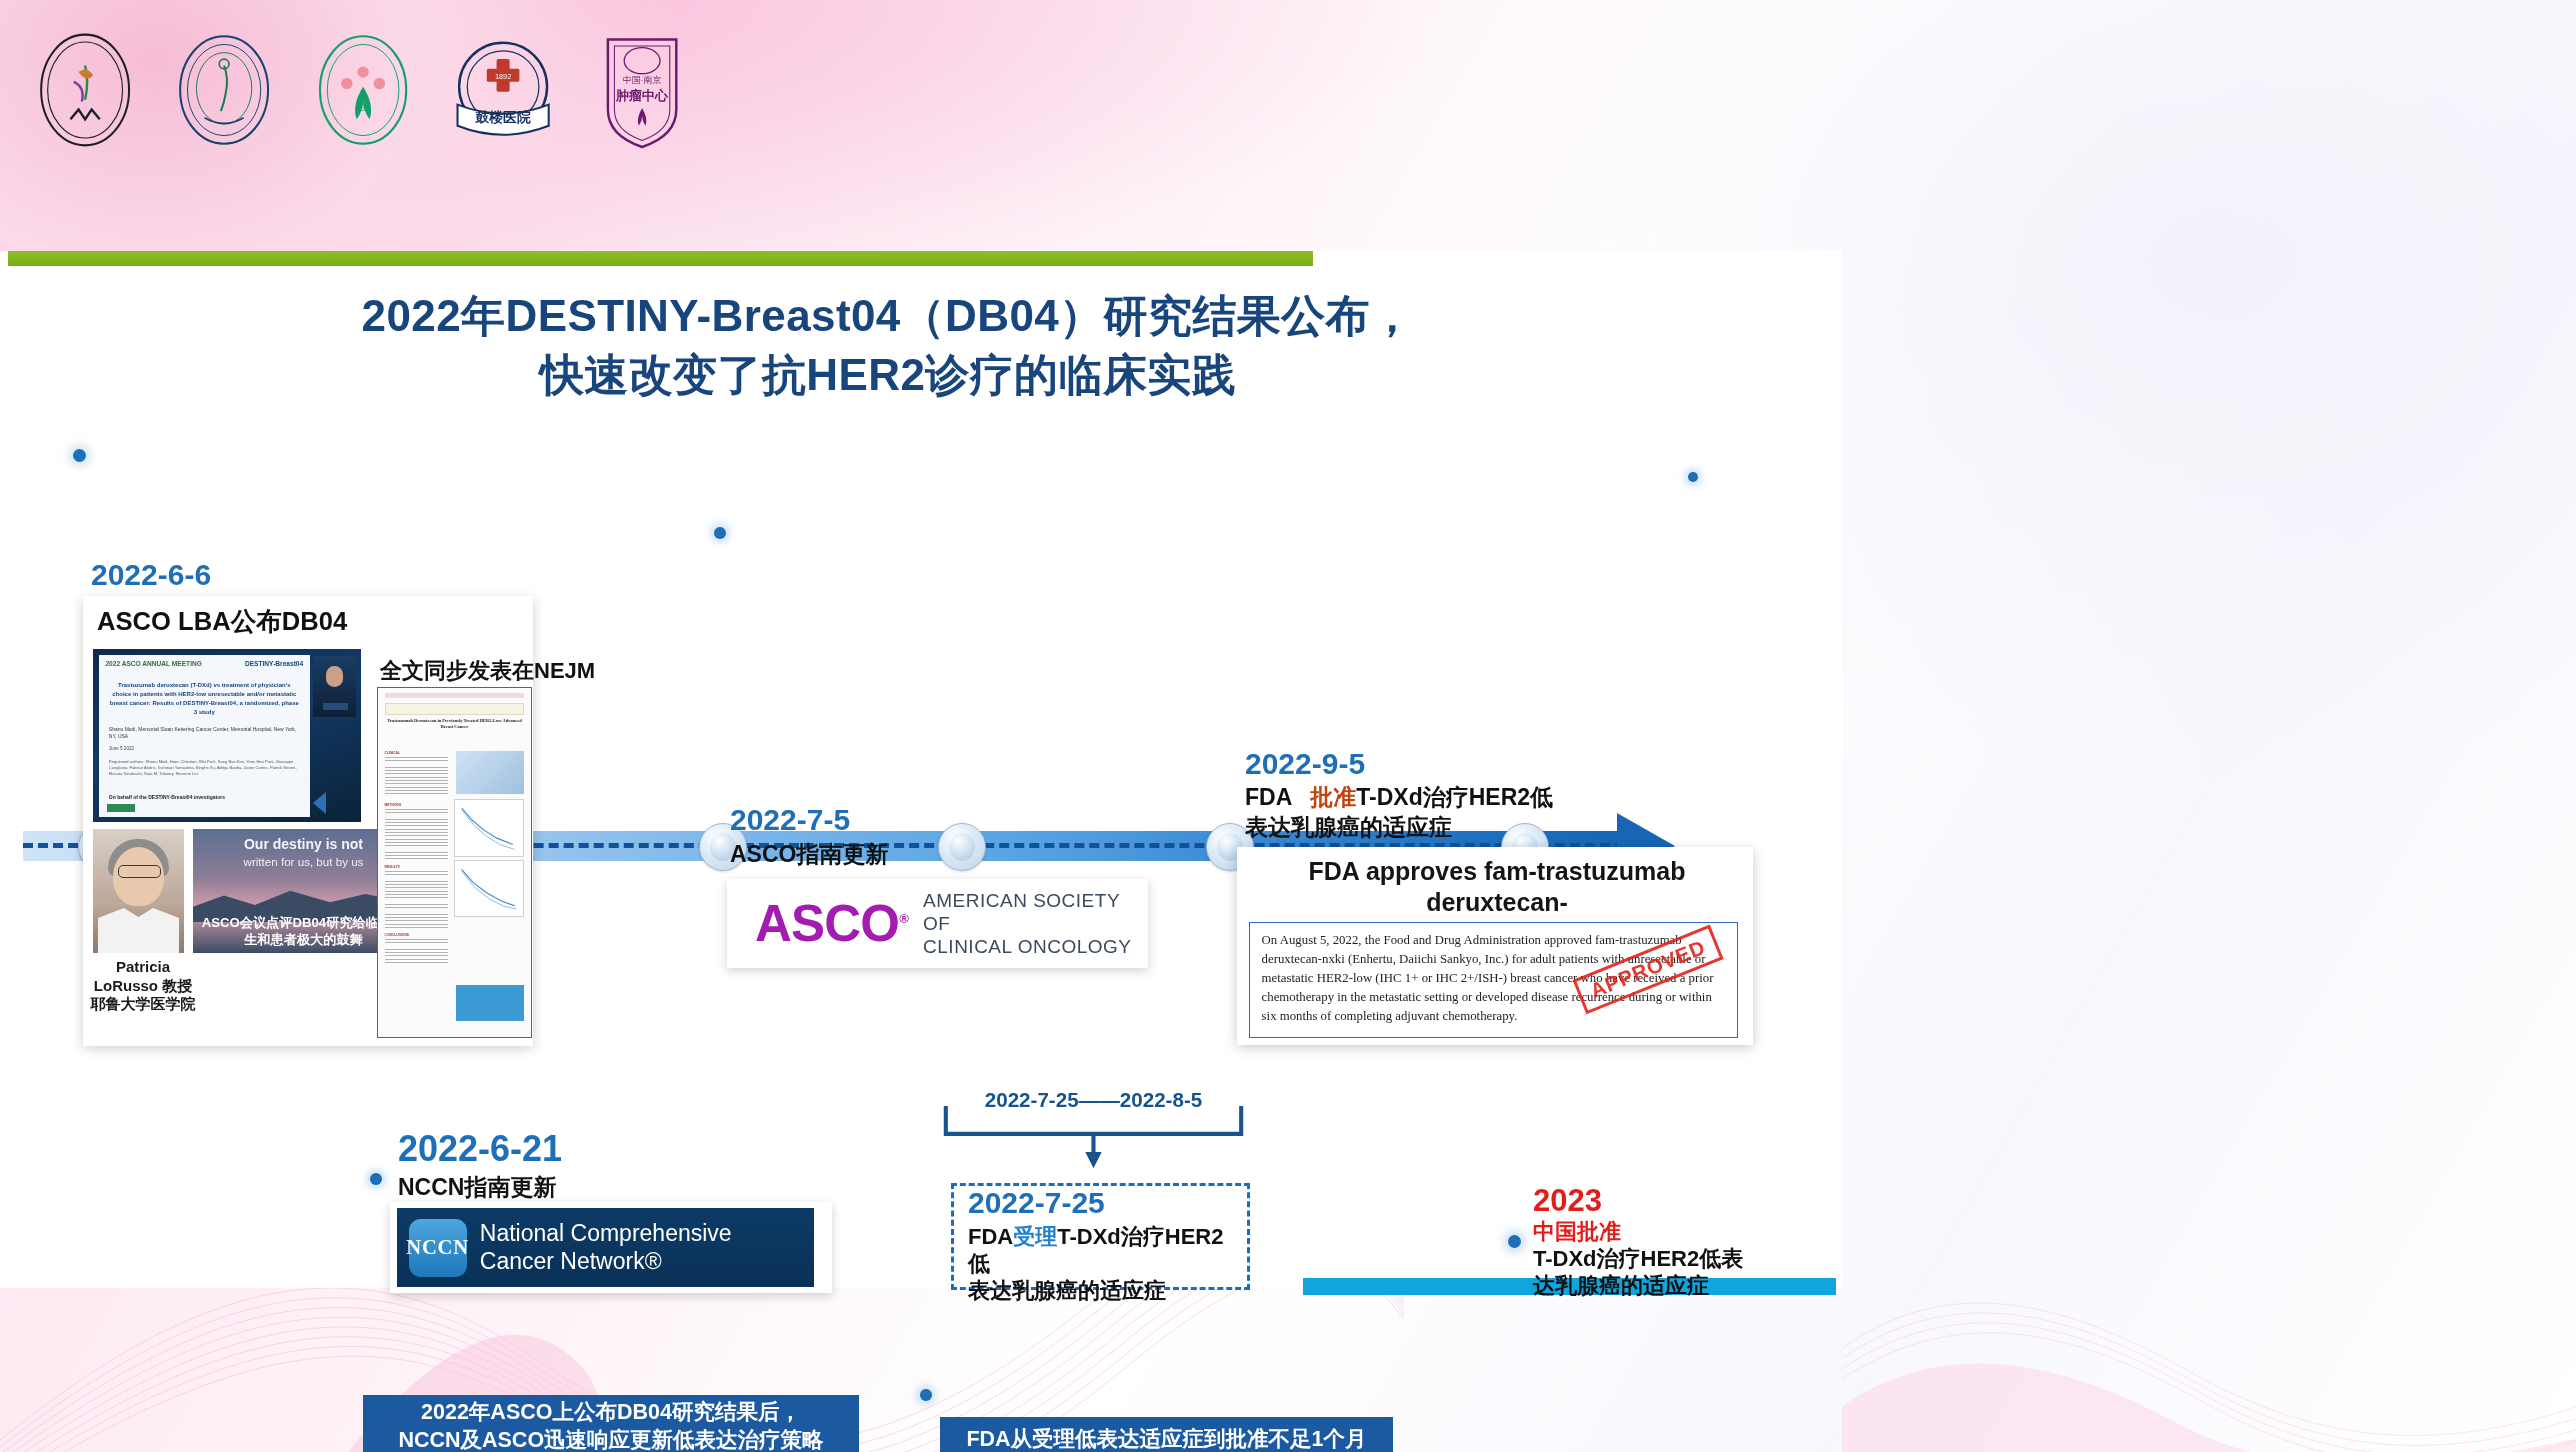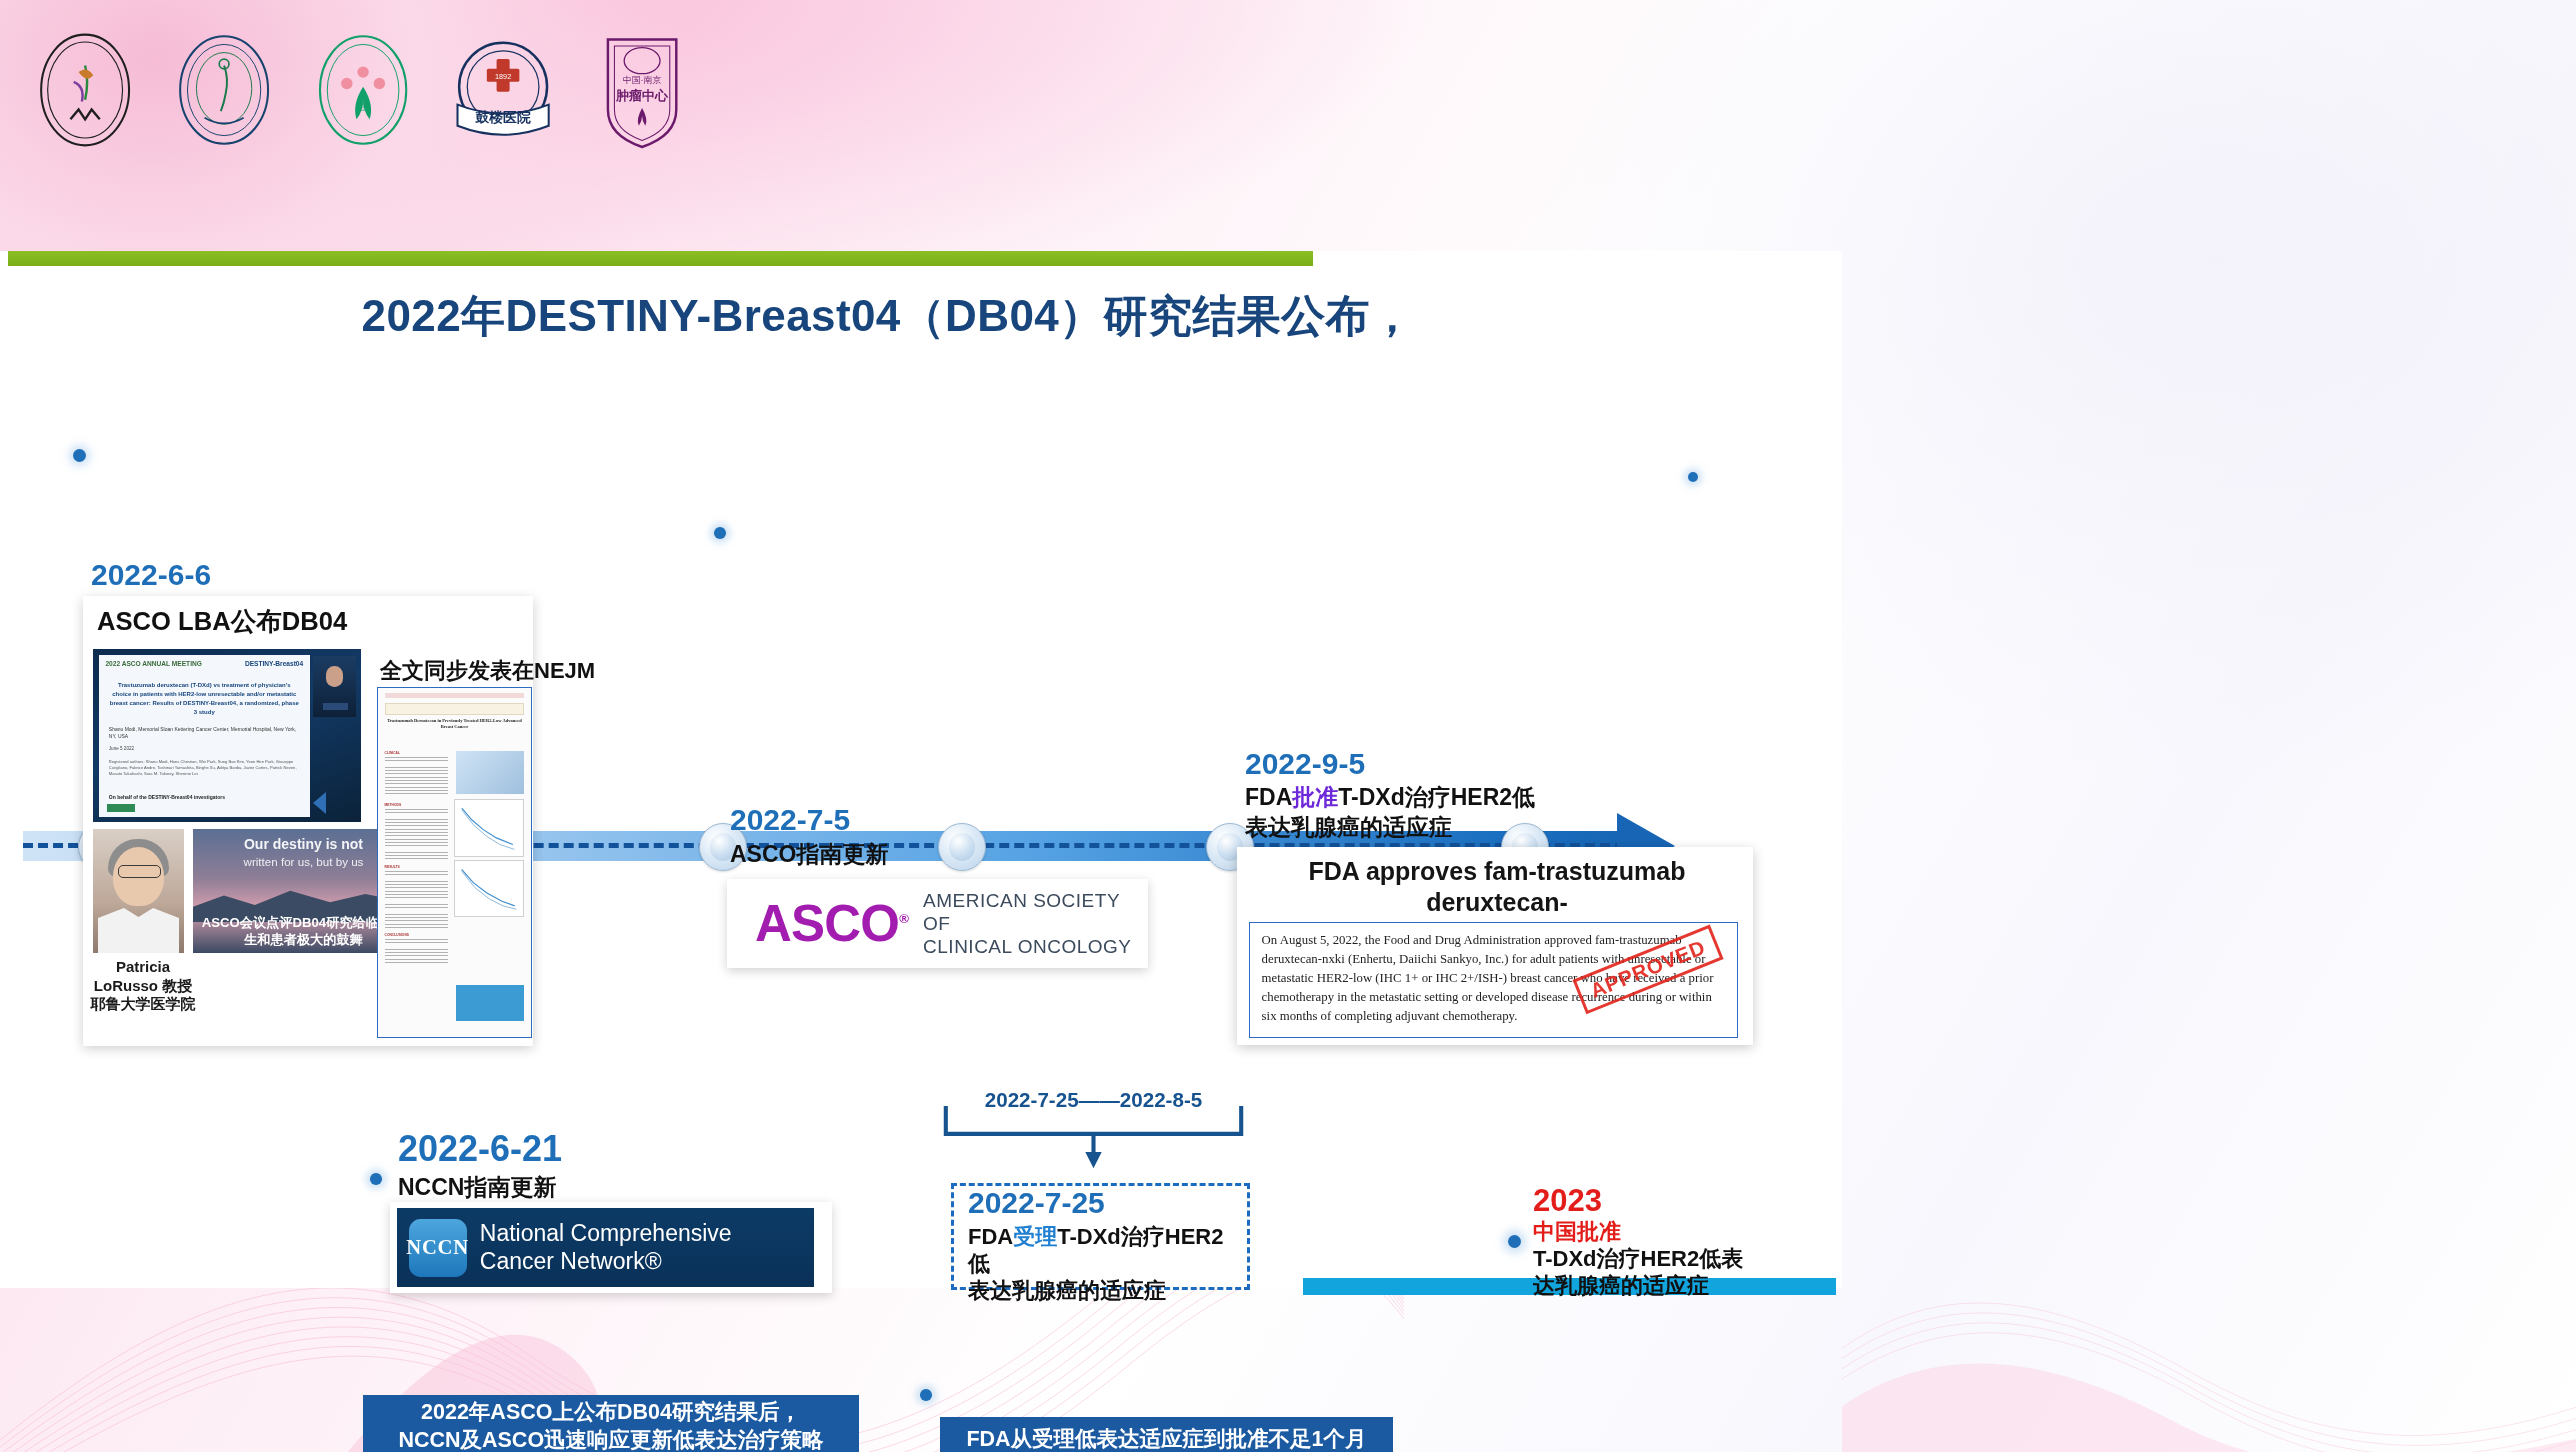--- a/index.html
+++ b/index.html
@@ -82,21 +82,21 @@
   #b75 .sub{font-size:23px;margin-top:1.7px;}
   #asco-logo{position:absolute;left:727px;top:628px;width:401px;height:89px;background:#fff;
     box-shadow:0 2.5px 10px rgba(0,0,0,.18);display:flex;align-items:center;padding-left:20px;gap:15px;}
   #asco-logo .word{font-size:51px;font-weight:bold;color:#a21caf;letter-spacing:-0.8px;line-height:1;margin-left:8px;}
   #asco-logo .word sup{font-size:13.2px;vertical-align:super;}
   #asco-logo .desc{font-size:19px;color:#3b4a5c;line-height:1.22;letter-spacing:0.5px;}
   
   #b85{position:absolute;left:1245px;top:496px;width:578px;}
   #b85 .date{font-size:30px;}
   #b85 .sub{font-size:23px;line-height:1.3;margin-top:1.7px;color:#111;font-weight:bold;}
-  #b85 .sub .hl{color:#6d28d9;}
+  #b85 .sub .hl{color:#c2410c;margin-left:18px;}
   #fda-card{position:absolute;left:1237px;top:596px;width:516px;height:198px;background:#fff;
     box-shadow:0 2.5px 11.6px rgba(0,0,0,.22);}
   #fda-head{position:absolute;left:1249px;top:605px;width:496px;text-align:center;
     font-size:25px;font-weight:bold;color:#151515;line-height:1.22;}
   #fda-body{position:absolute;left:1249px;top:671px;width:489px;height:116px;border:1.7px solid #2c6bbf;
     background:#fff;box-sizing:border-box;padding:8.3px 11.6px;font-family:"Liberation Serif","DejaVu Serif",serif;
     font-size:12.8px;line-height:1.48;color:#222;}
   #approved{position:absolute;left:1574px;top:700px;transform:rotate(-22deg);
     border:3.3px solid #e2231a;color:#e2231a;font-weight:bold;font-size:20.6px;padding:3.3px 10px;letter-spacing:0.8px;opacity:.9;}
   
@@ -217,20 +217,21 @@
       </svg>
   </div>
 </div>
 
 <div id="slide">
   <div id="greenbar"></div>
   <div id="cyanbar"></div>
 
   <div id="slide-title">
     <span>2022年DESTINY-Breast04（DB04）研究结果公布，</span>
+    <span class="l2">快速改变了抗HER2诊疗的临床实践</span>
   </div>
 
   <div id="axis">
     <div class="bar"></div>
     <div class="dash"></div>
     <div class="head"></div>
     <div class="node" style="left:55px;">
         <i></i>
       </div>
     <div class="node" style="left:340px;">

